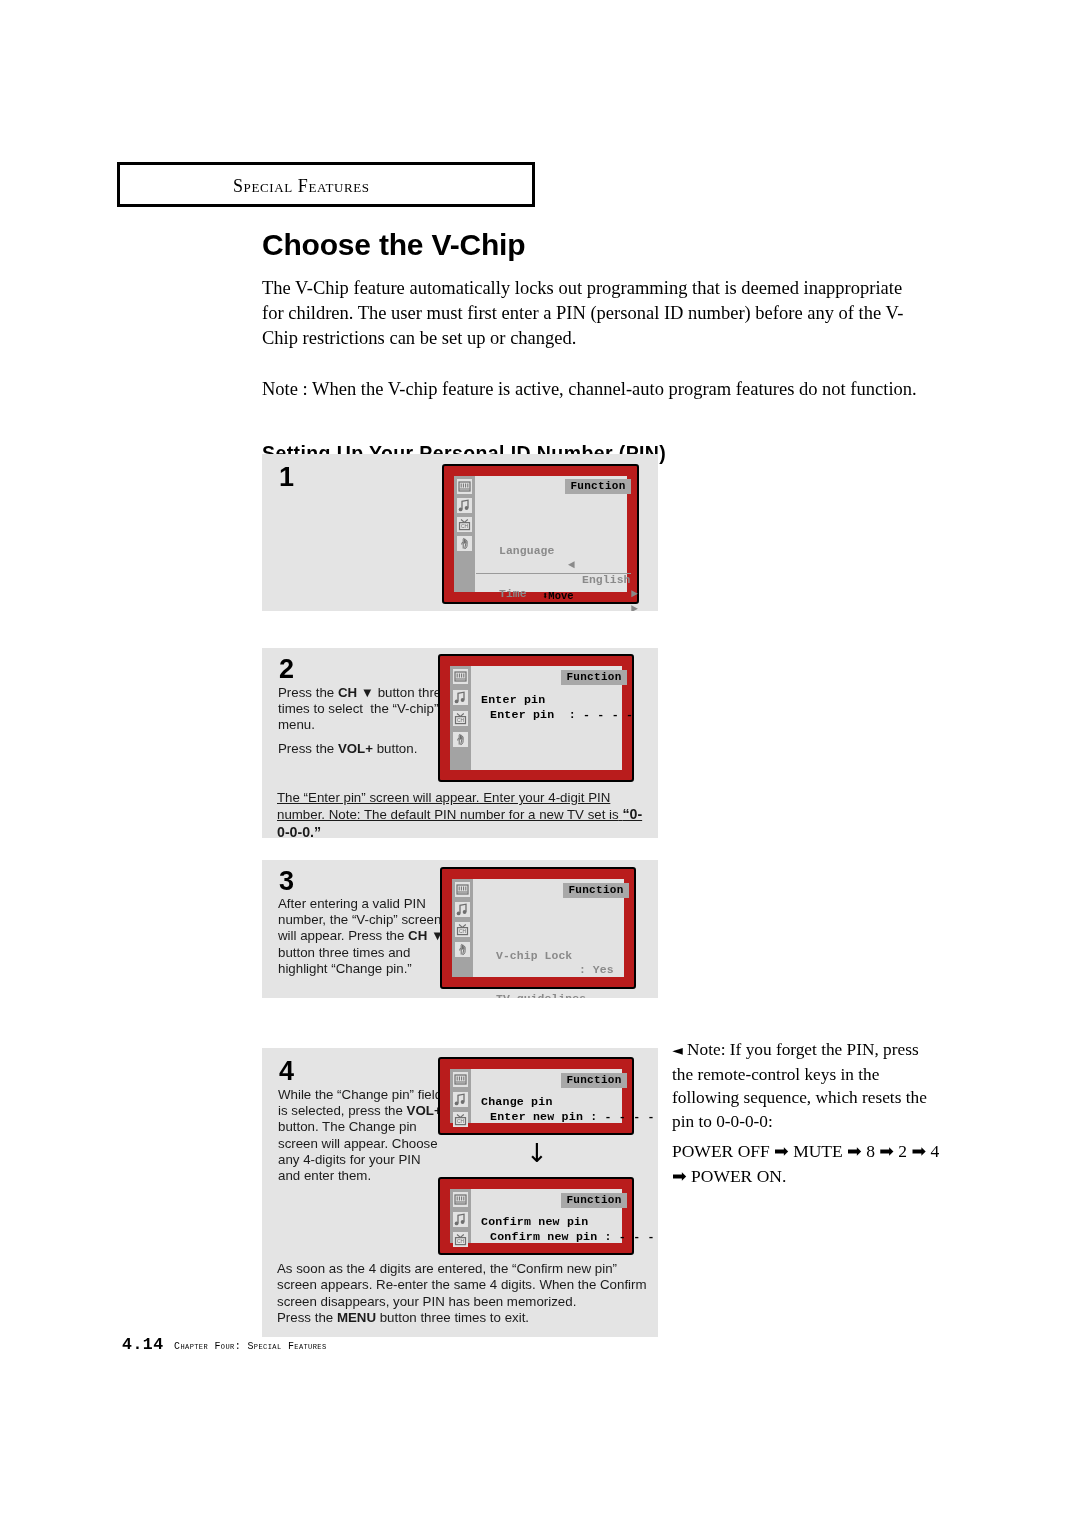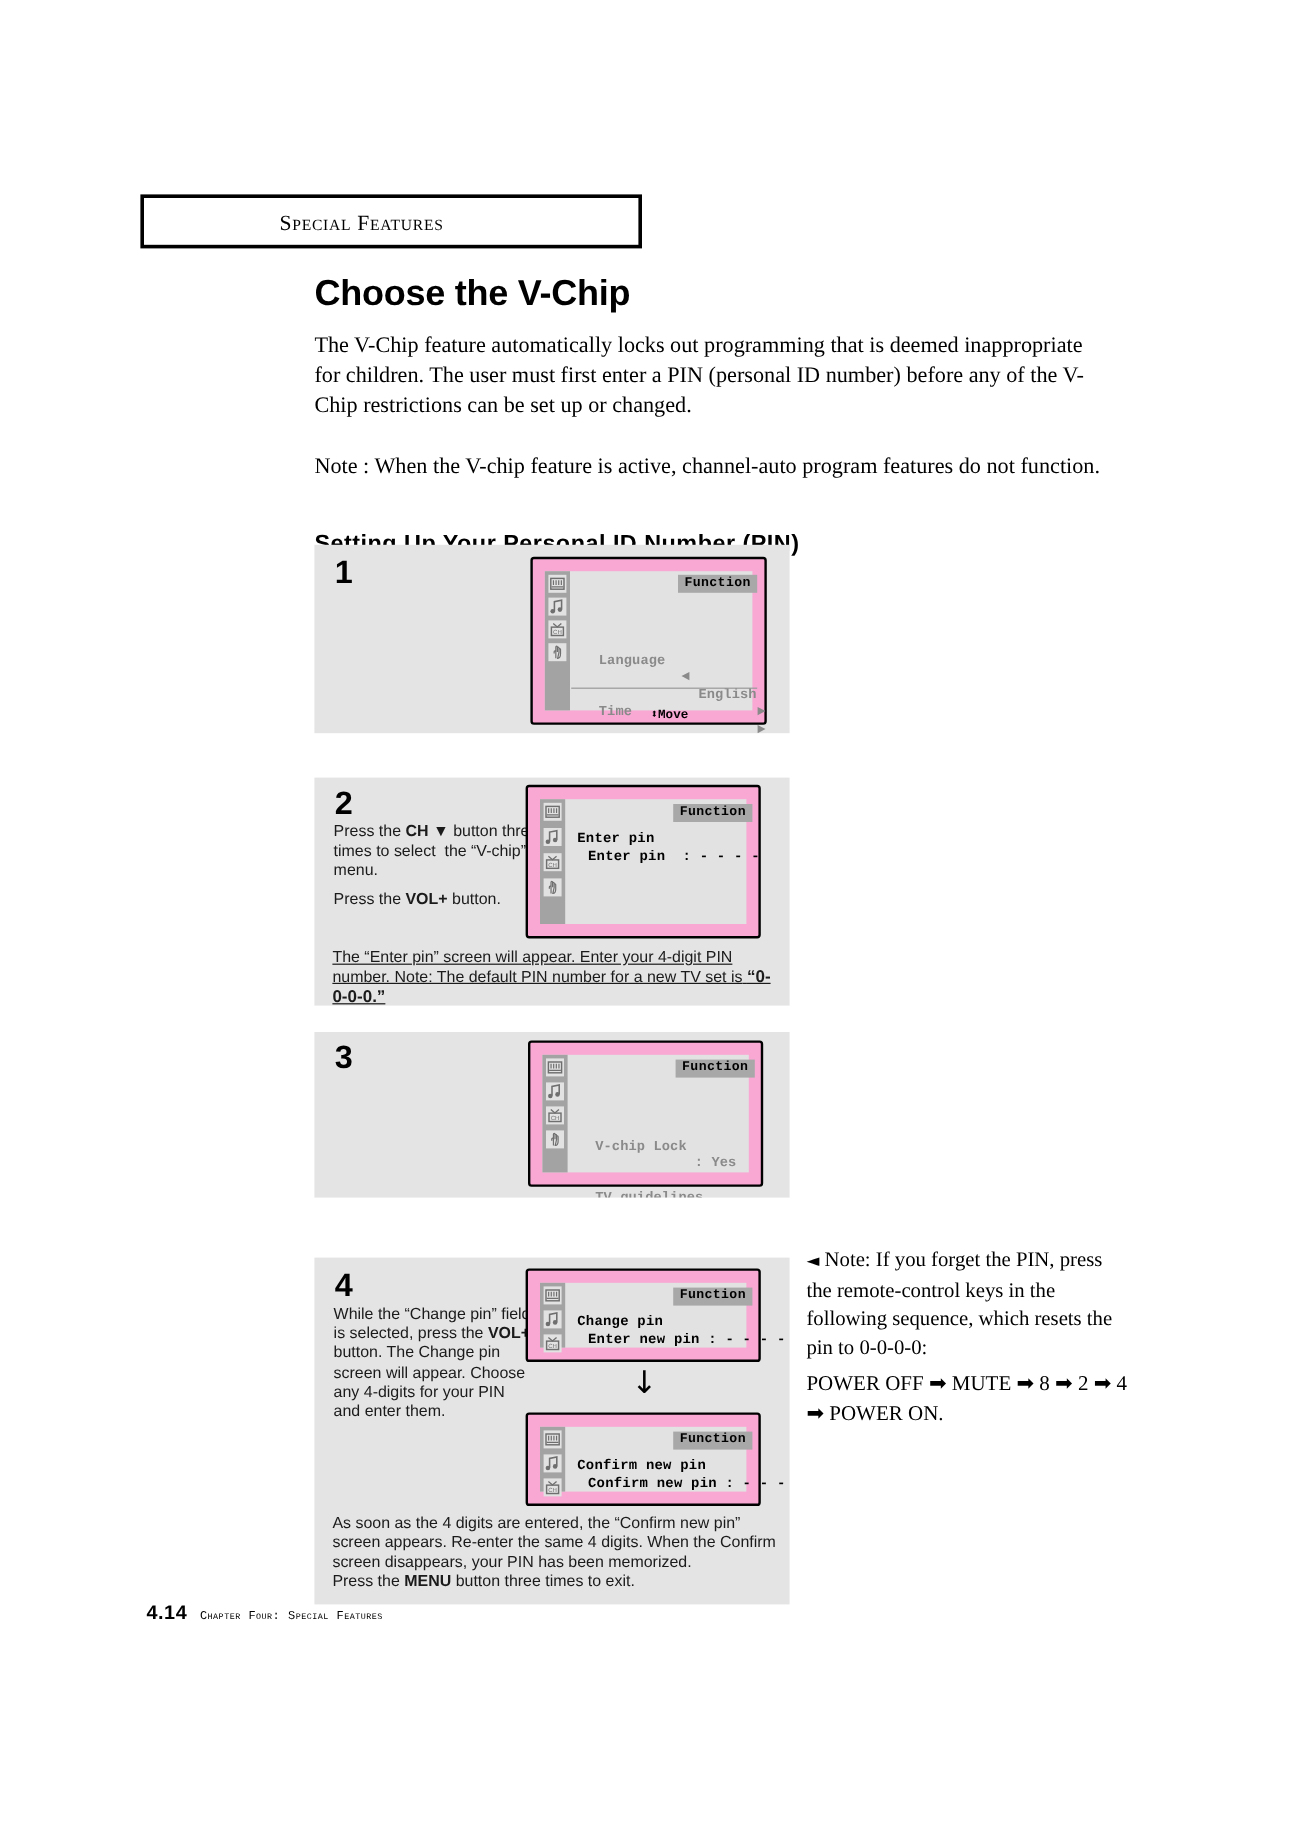--- a/index.html
+++ b/index.html
@@ -111,21 +111,21 @@
     line-height: 16.3px;
     color: #1b1b1b;
   }
   .caption-text b { font-weight: bold; font-size: 14.2px; }
 
   
   .tv {
     position: absolute;
     border: 2.5px solid #000;
     border-radius: 3px;
-    background: #f9a8d4;
+    background: #b91c1c;
     box-sizing: border-box;
   }
   .tv-screen {
     position: absolute;
     left: 10px; top: 10px; right: 10px; bottom: 10px;
     background: #e2e2e2;
   }
   .tv-rail {
     position: absolute;
     left: 0; top: 0; width: 21px; bottom: 0;
@@ -218,21 +218,21 @@
   }
 
   
   .page-footer {
     position: absolute;
     left: 122px; top: 1335px;
     color: #000;
     white-space: nowrap;
   }
   .page-footer .pg {
-    font-family: Liberation Sans, sans-serif;
+    font-family: Liberation Mono, monospace;
     font-weight: bold;
     font-size: 16.5px;
     letter-spacing: 0.5px;
   }
   .page-footer .ft {
     font-family: Liberation Mono, monospace;
     font-size: 10px;
     letter-spacing: 0.4px;
     font-variant: small-caps;
     margin-left: 6px;
@@ -369,20 +369,24 @@
     <div class="caption-text" style="left:15px; top:142px; width:370px;text-decoration:underline;">
       <span>The “Enter pin” screen will appear. Enter your 4-digit PIN number. Note: The default PIN number for a new TV set is</span>
       <b>“0-0-0-0.”</b>
     </div>
   </div>
 </div>
 
 <div class="panel" style="top:860px; height:138px;">
   <div class="panel-inner">
     <div class="step-num" style="left:17px; top:8px;">3</div>
+    <div class="step-text" style="left:16px; top:36px; width:176px;">
+      <span>After entering a valid PIN number, the “V-chip” screen will appear.</span>
+      <span>Press the <b>CH&nbsp;▼</b> button three times and highlight “Change pin.”</span>
+    </div>
 
     <div class="tv" style="left:178px; top:7px; width:196px; height:122px;">
       <div class="tv-screen">
         <div class="tv-rail">
           <span class="rail-icon" style="top:3px;">
             <svg width="15" height="15" viewBox="0 0 15 15">
                 <rect x="2" y="3" width="11" height="9" fill="none" stroke="#6f6f6f" stroke-width="1.2"></rect>
                 <line x1="4.2" y1="4.5" x2="4.2" y2="8.5" stroke="#6f6f6f" stroke-width="1"></line>
                 <line x1="6.4" y1="4.5" x2="6.4" y2="8.5" stroke="#6f6f6f" stroke-width="1"></line>
                 <line x1="8.6" y1="4.5" x2="8.6" y2="8.5" stroke="#6f6f6f" stroke-width="1"></line>

